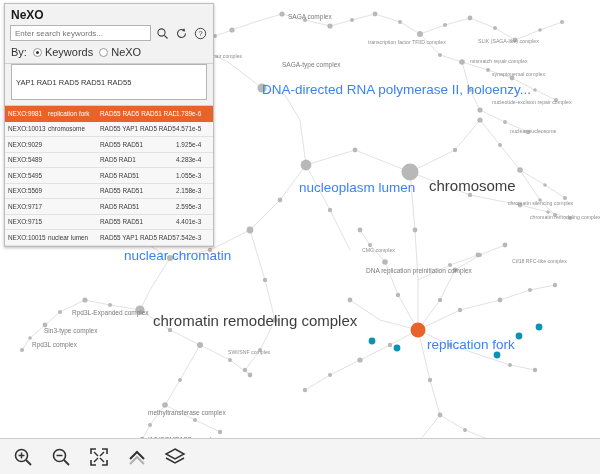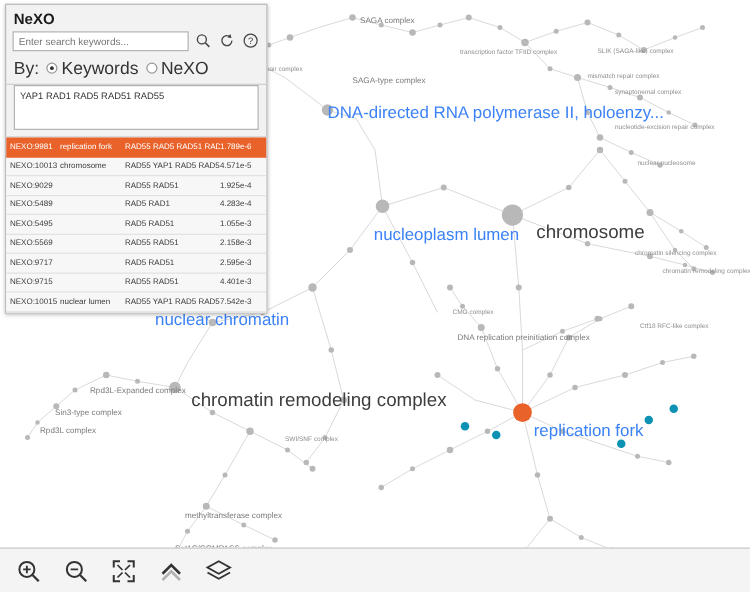--- a/index.html
+++ b/index.html
@@ -69,21 +69,21 @@
     color: #222;
   }
   #nexo-title {
     font-size: 12px;
     font-weight: bold;
     padding: 4px 6px 3px 6px;
     color: #1a1a1a;
   }
   .search-row {
     display: flex;
-    align-items: flex-start;
+    align-items: flex-end;
     padding: 0 5px 4px 5px;
     gap: 4px;
   }
   #search-input {
     flex: 1;
     height: 16px;
     border: 1px solid #b4b4b4;
     background: #fff;
     font-size: 8px;
     padding: 0 4px;
@@ -99,21 +99,21 @@
     padding: 0;
     cursor: pointer;
     display: flex;
     align-items: center;
     justify-content: center;
   }
   .radio-row {
     display: flex;
     align-items: center;
     padding: 1px 6px 5px 6px;
-    font-size: 14px;
+    font-size: 11px;
     gap: 6px;
     color: #333;
   }
   .radio-item {
     display: flex;
     align-items: center;
     gap: 3px;
     cursor: pointer;
   }
   .radio {
@@ -145,21 +145,21 @@
     font-size: 9px;
     padding: 5px 6px 3px 6px;
     color: #333;
   }
   #term-textarea {
     margin: 0 6px 5px 6px;
     height: 36px;
     border: 1px solid #b4b4b4;
     background: #fff;
     font-size: 7.5px;
-    padding: 3px 4px;
+    padding: 13px 4px;
     color: #333;
     font-family: "Liberation Sans", sans-serif;
     overflow: hidden;
     box-sizing: border-box;
   }
   .params-row {
     display: flex;
     align-items: center;
     gap: 4px;
     padding: 0 6px 5px 6px;

